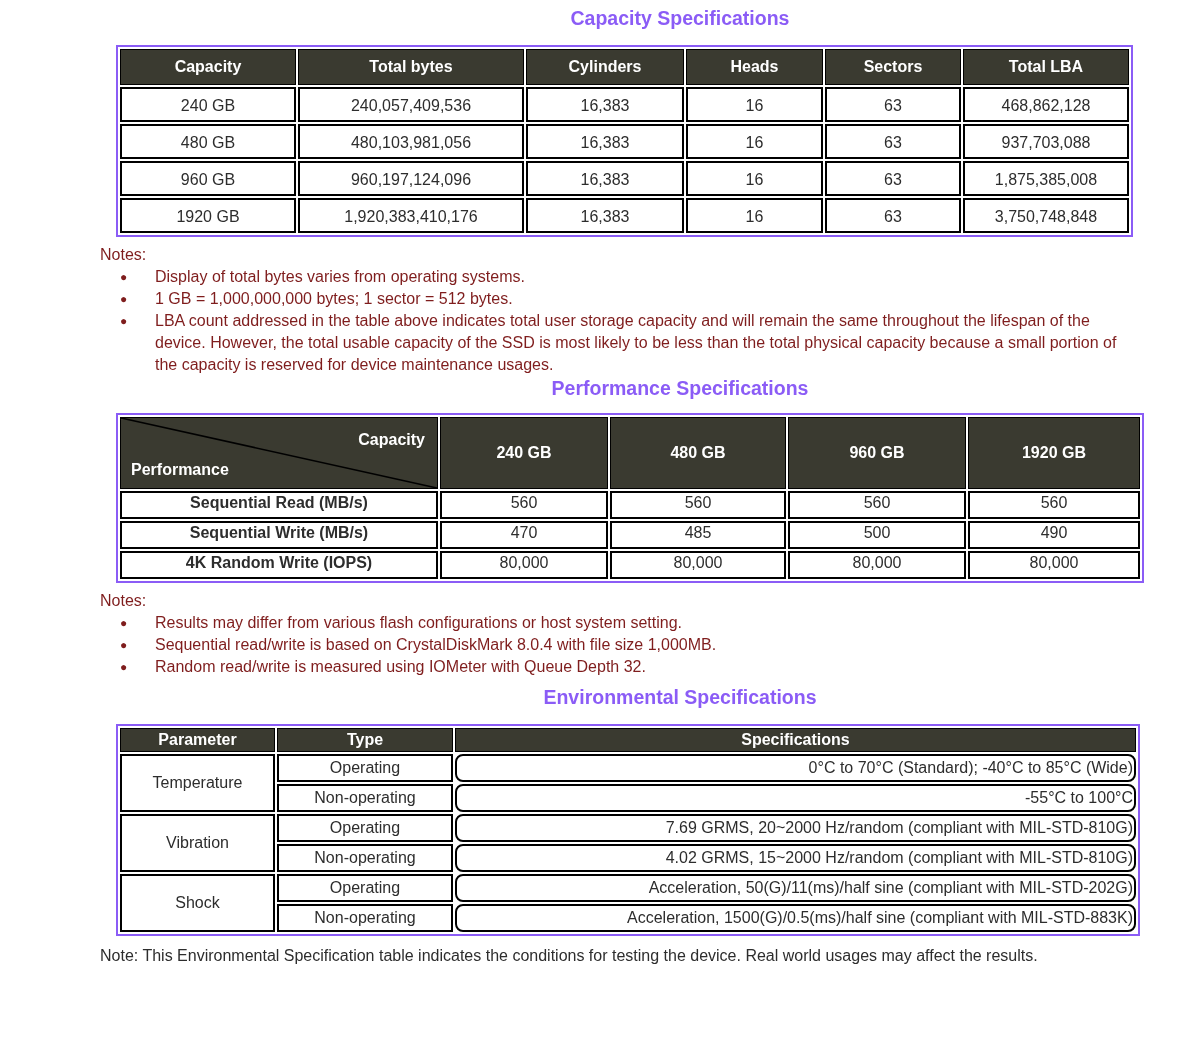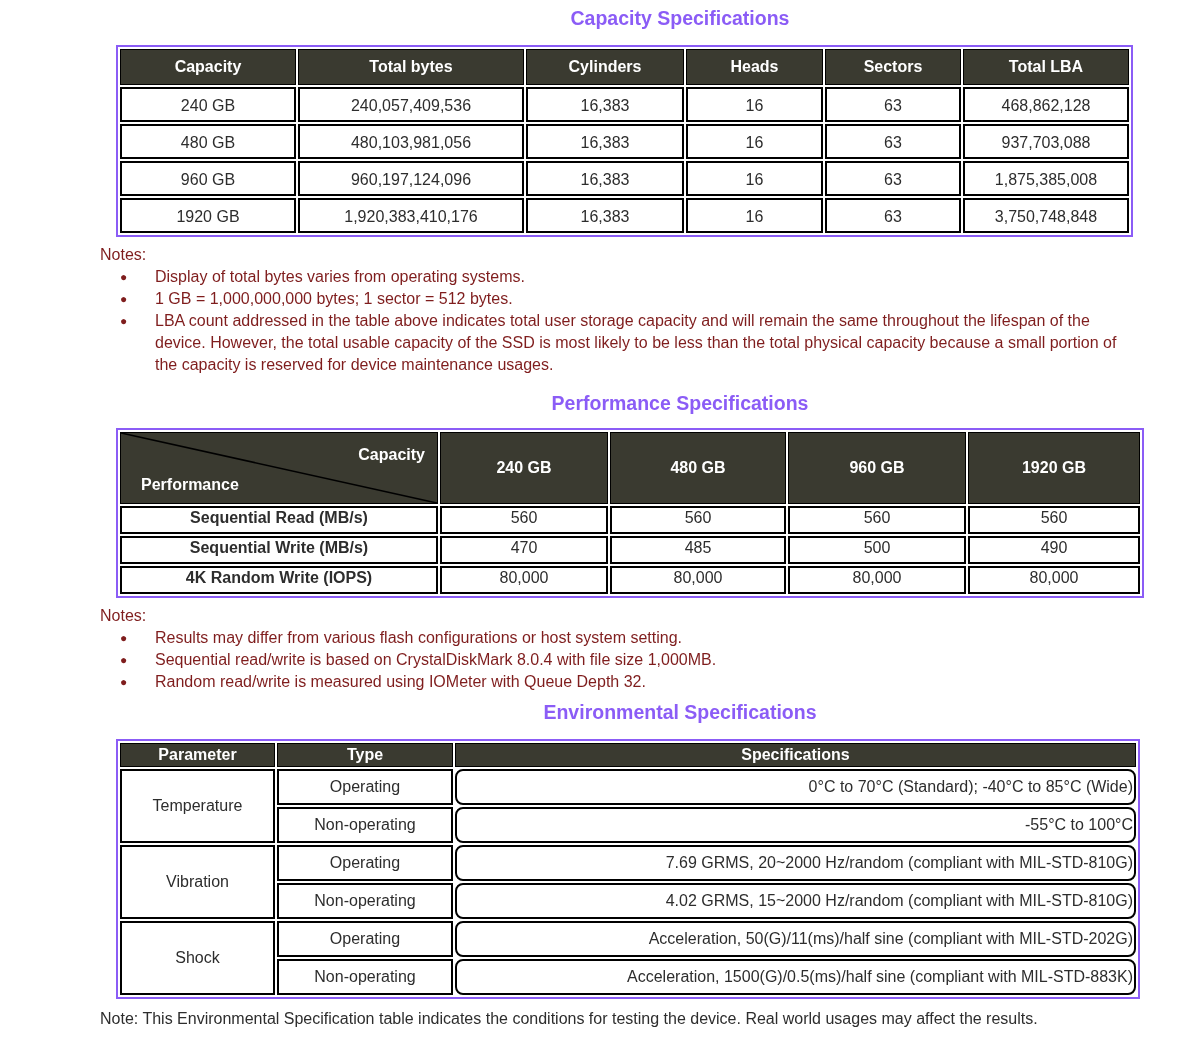--- a/index.html
+++ b/index.html
@@ -17,21 +17,21 @@
   .section-title {
     margin: 0 0 0 160px;
     width: 1040px;
     text-align: center;
     font-size: 19.5px;
     font-weight: bold;
     color: #8b5cf6;
     line-height: 24px;
   }
   .title-1 { margin-top: 2px; margin-bottom: 15px; }
-  .title-2 { margin-top: 15px; margin-bottom: 13px; }
+  .title-2 { margin-top: 0; margin-bottom: 13px; }
   .title-3 { margin-top: 7px; margin-bottom: 15px; }
 
   table.spec-table {
     border-collapse: separate;
     border-spacing: 2px;
     table-layout: fixed;
     margin-left: 116px;
     background: #ffffff;
     border: 2px solid #8b5cf6;
   }
@@ -57,25 +57,25 @@
   .cap-table th { height: 36px; }
   .cap-table td { height: 35px; vertical-align: bottom; padding-bottom: 5px; }
 
   
   .perf-table th.col-head { height: 72px; }
   .perf-table td { height: 28px; vertical-align: bottom; padding-bottom: 5px; }
   .perf-table td.row-label { font-weight: bold; }
   th.corner-cell { position: relative; padding: 0; }
   .corner-svg { position: absolute; top: 0; left: 0; width: 100%; height: 100%; }
   .corner-top { position: absolute; top: 13px; right: 12px; }
-  .corner-bottom { position: absolute; bottom: 9px; left: 20px; }
+  .corner-bottom { position: absolute; bottom: 9px; left: 10px; }
 
   
   .env-table th { height: 20px; }
-  .env-table td { height: 36px; vertical-align: middle; }
+  .env-table td { height: 28px; vertical-align: middle; }
   .env-table td.spec-cell { text-align: right; padding-left: 27px; border-radius: 8px; }
 
   .notes {
     margin: 7px 0 0 100px;
     width: 1020px;
     line-height: 22px;
     color: #7f1d1d;
   }
   .notes-label { padding-left: 0; }
   .note-item { display: flex; padding-left: 20px; }

